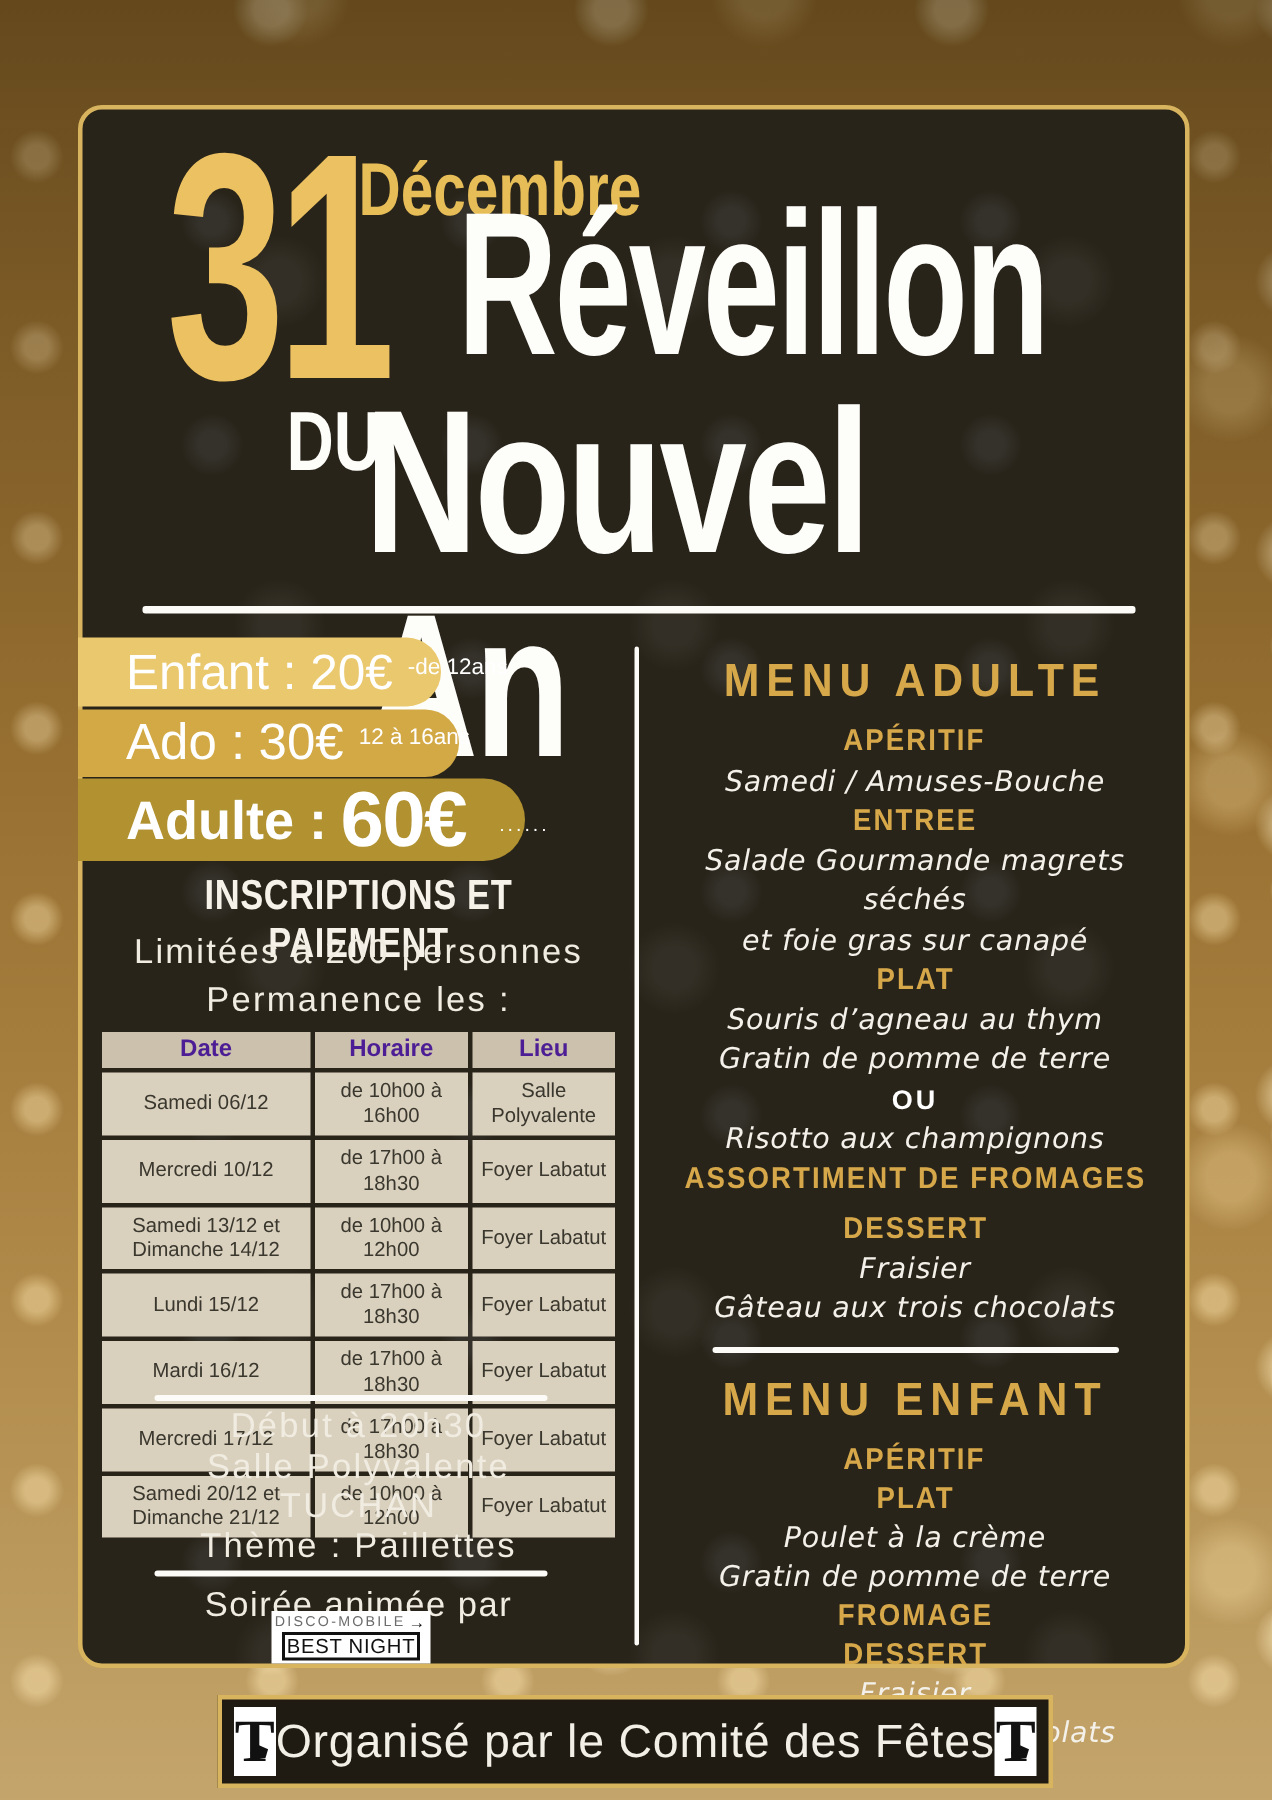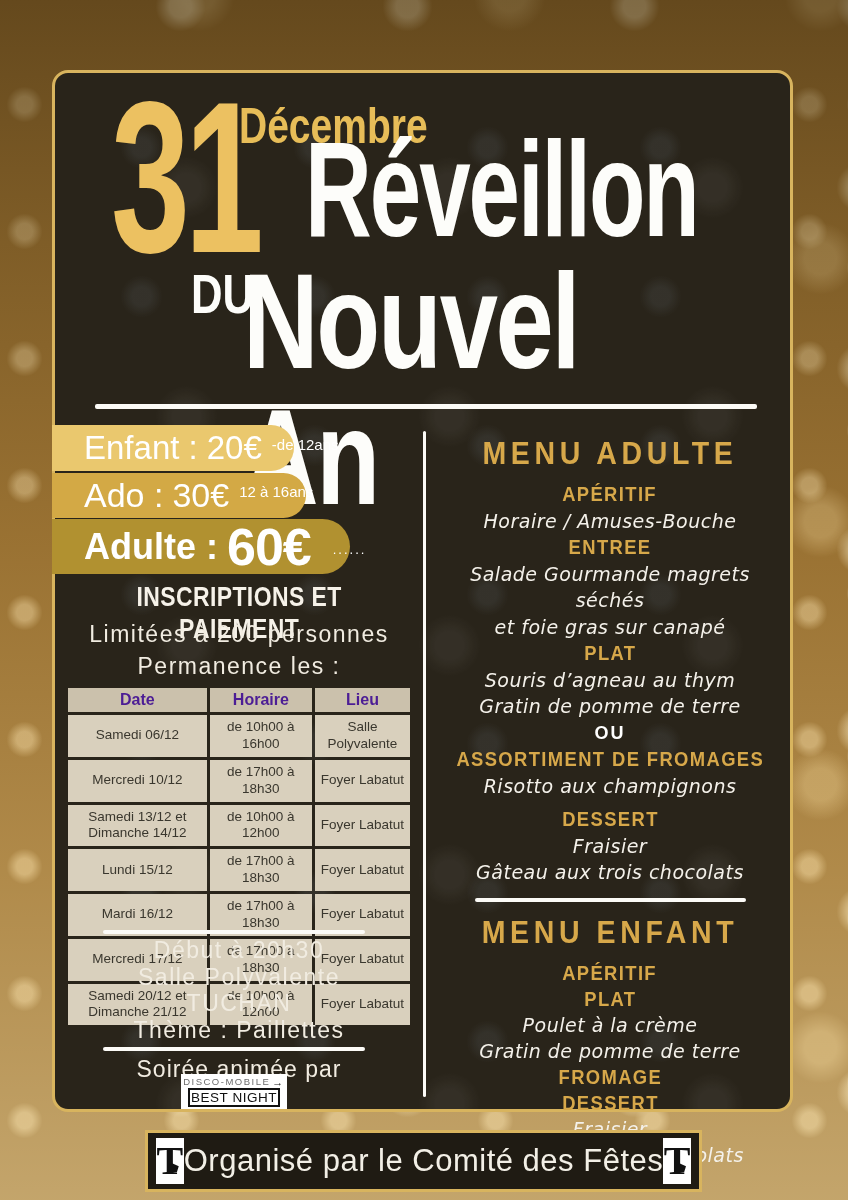--- a/index.html
+++ b/index.html
@@ -197,30 +197,30 @@
       <div class="disco-name">BEST NIGHT</div>
     </div>
 
     <div class="abs vdivider"></div>
     <div class="abs rightcol">
       <div class="menu-title">
         <span class="condc">MENU ADULTE</span>
       </div>
       <div class="adult-items">
           <div class="mi mi-heading"><span class="cx">APÉRITIF</span></div>
-          <div class="mi mi-italic"><span class="cx">Horaire / Amuses-Bouche</span></div>
+          <div class="mi mi-italic"><span class="cx">Samedi / Amuses-Bouche</span></div>
           <div class="mi mi-heading"><span class="cx">ENTREE</span></div>
           <div class="mi mi-italic"><span class="cx">Salade Gourmande magrets séchés</span></div>
           <div class="mi mi-italic"><span class="cx">et foie gras sur canapé</span></div>
           <div class="mi mi-heading"><span class="cx">PLAT</span></div>
           <div class="mi mi-italic"><span class="cx">Souris d’agneau au thym</span></div>
           <div class="mi mi-italic"><span class="cx">Gratin de pomme de terre</span></div>
           <div class="mi mi-bold"><span class="cx">OU</span></div>
+          <div class="mi mi-italic"><span class="cx">Risotto aux champignons</span></div>
           <div class="mi mi-heading"><span class="cx">ASSORTIMENT DE FROMAGES</span></div>
-          <div class="mi mi-italic"><span class="cx">Risotto aux champignons</span></div>
           <div class="mi mi-heading gap"><span class="cx">DESSERT</span></div>
           <div class="mi mi-italic"><span class="cx">Fraisier</span></div>
           <div class="mi mi-italic"><span class="cx">Gâteau aux trois chocolats</span></div>
         </div>
       <div class="menu-divider"></div>
       <div class="menu-title">
         <span class="condc">MENU ENFANT</span>
       </div>
       <div class="child-items">
           <div class="mi mi-heading"><span class="cx">APÉRITIF</span></div>

